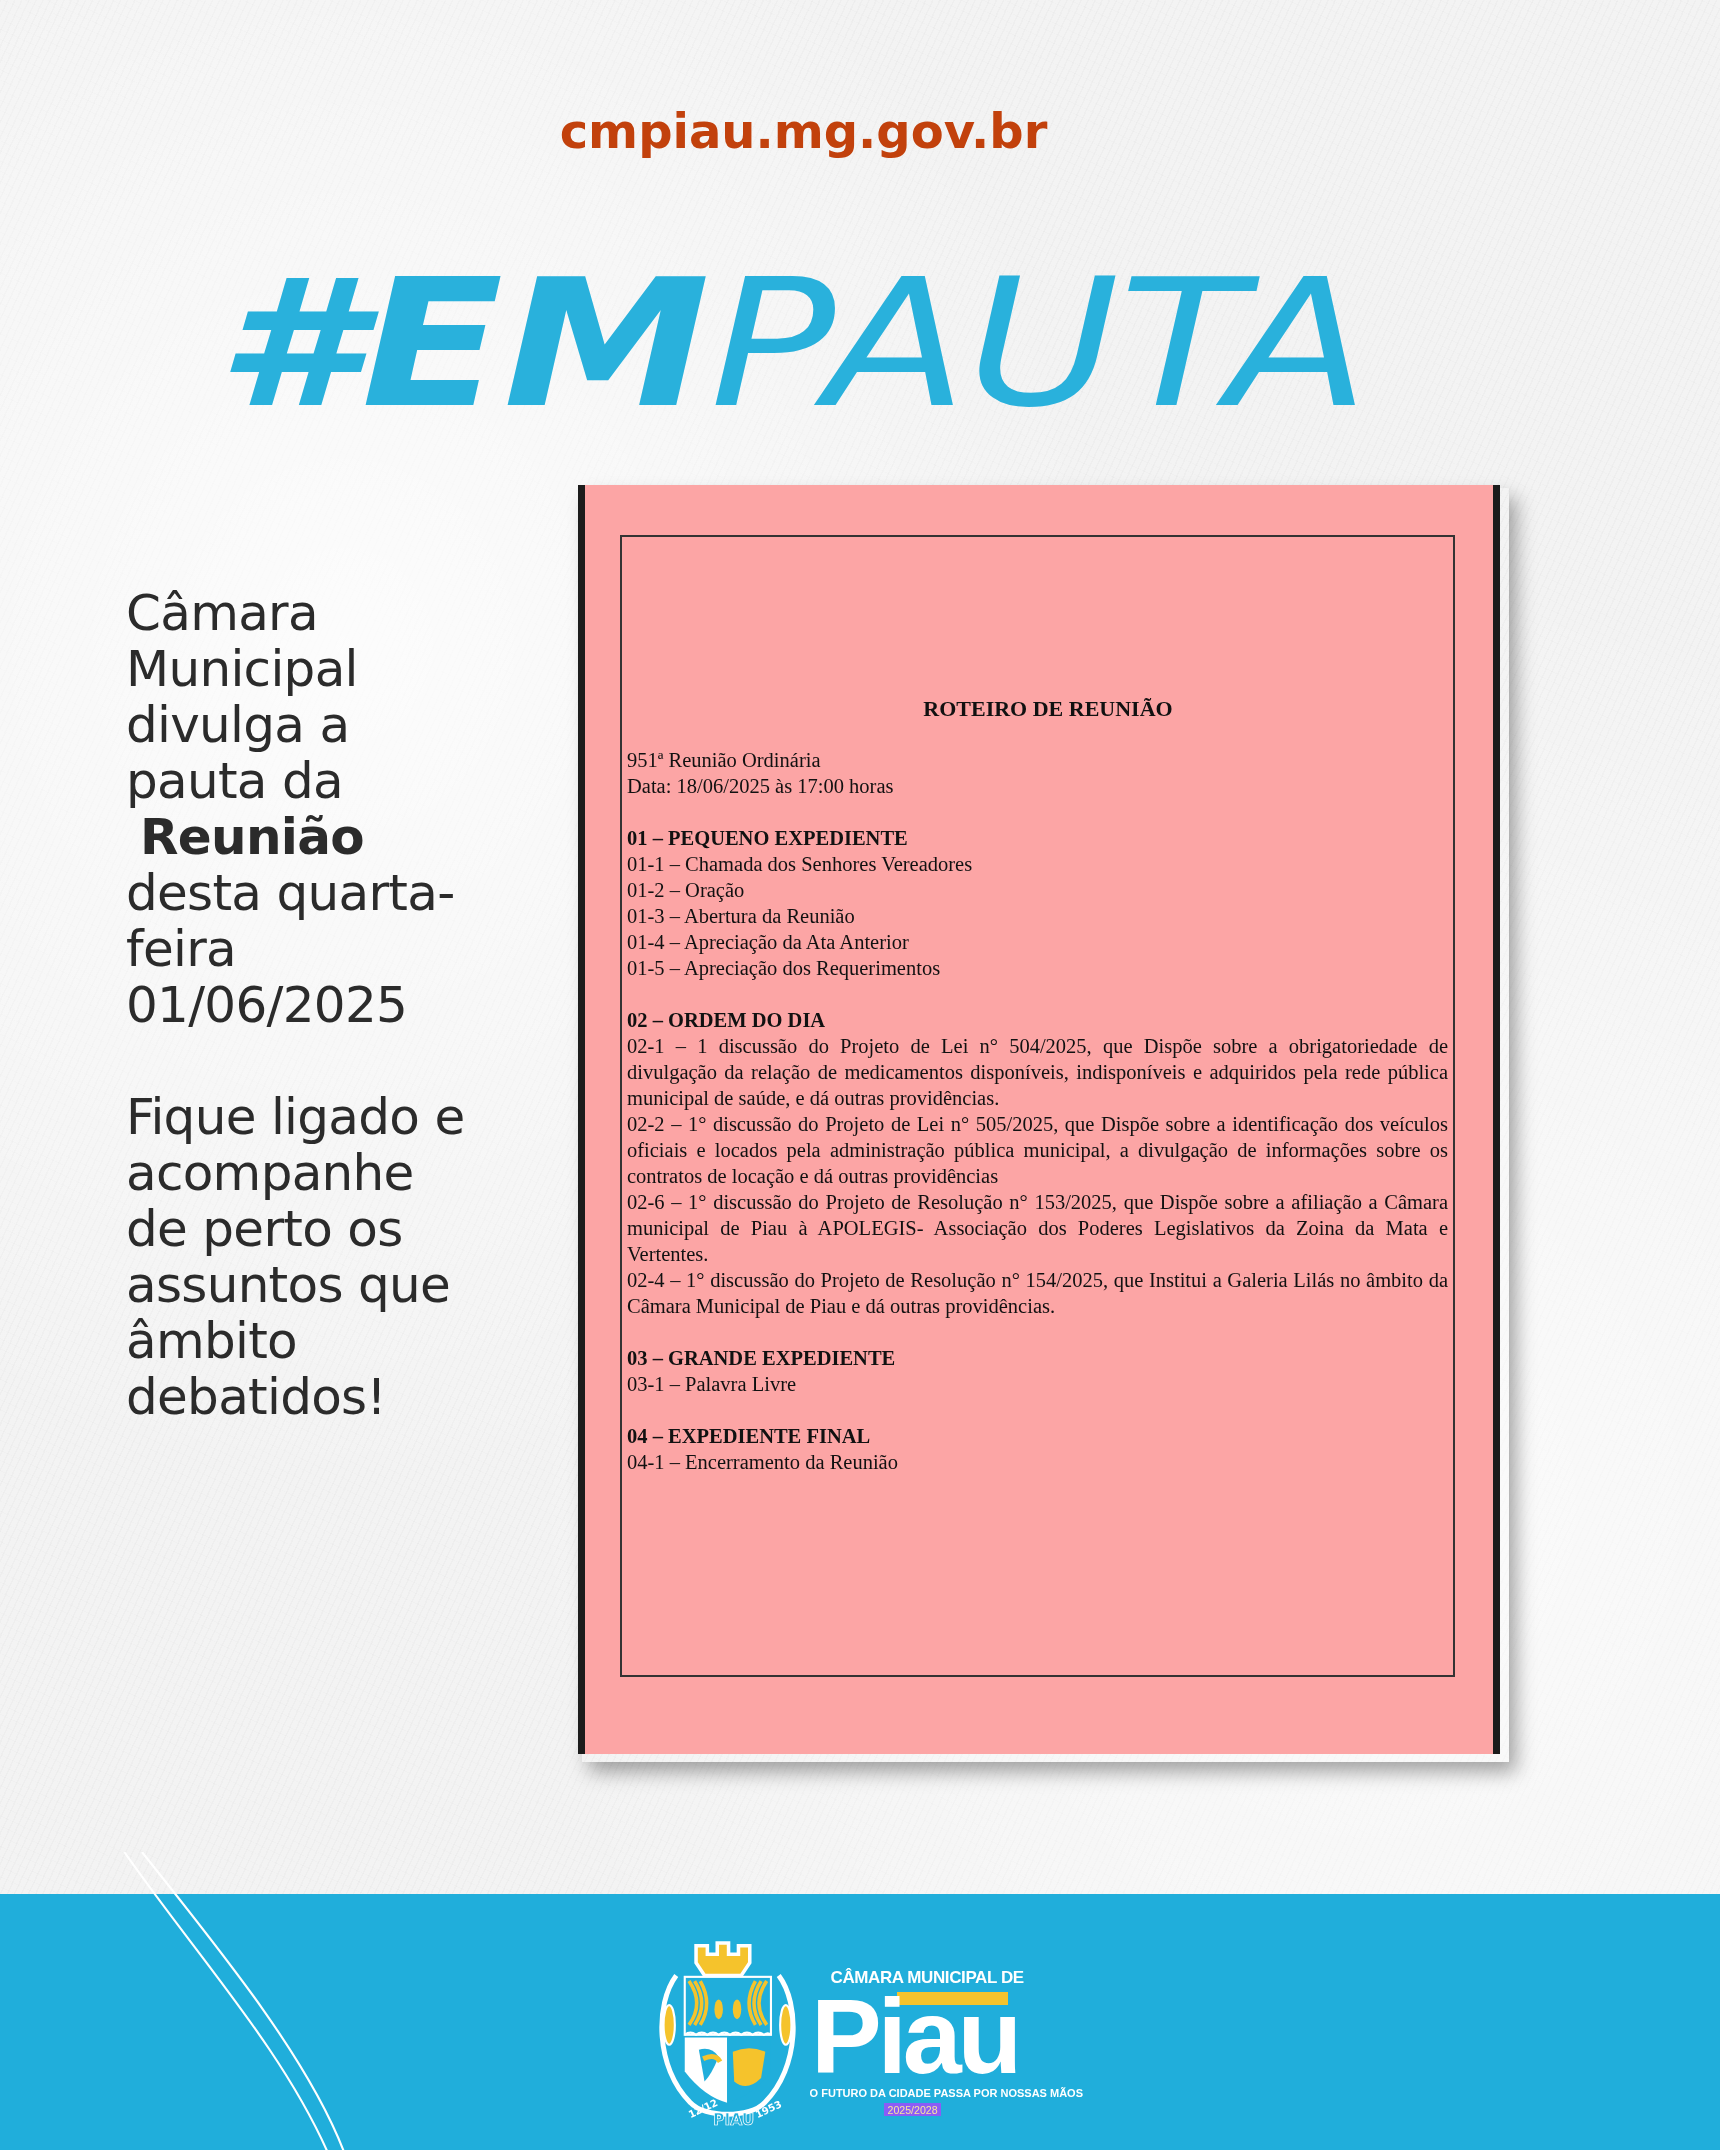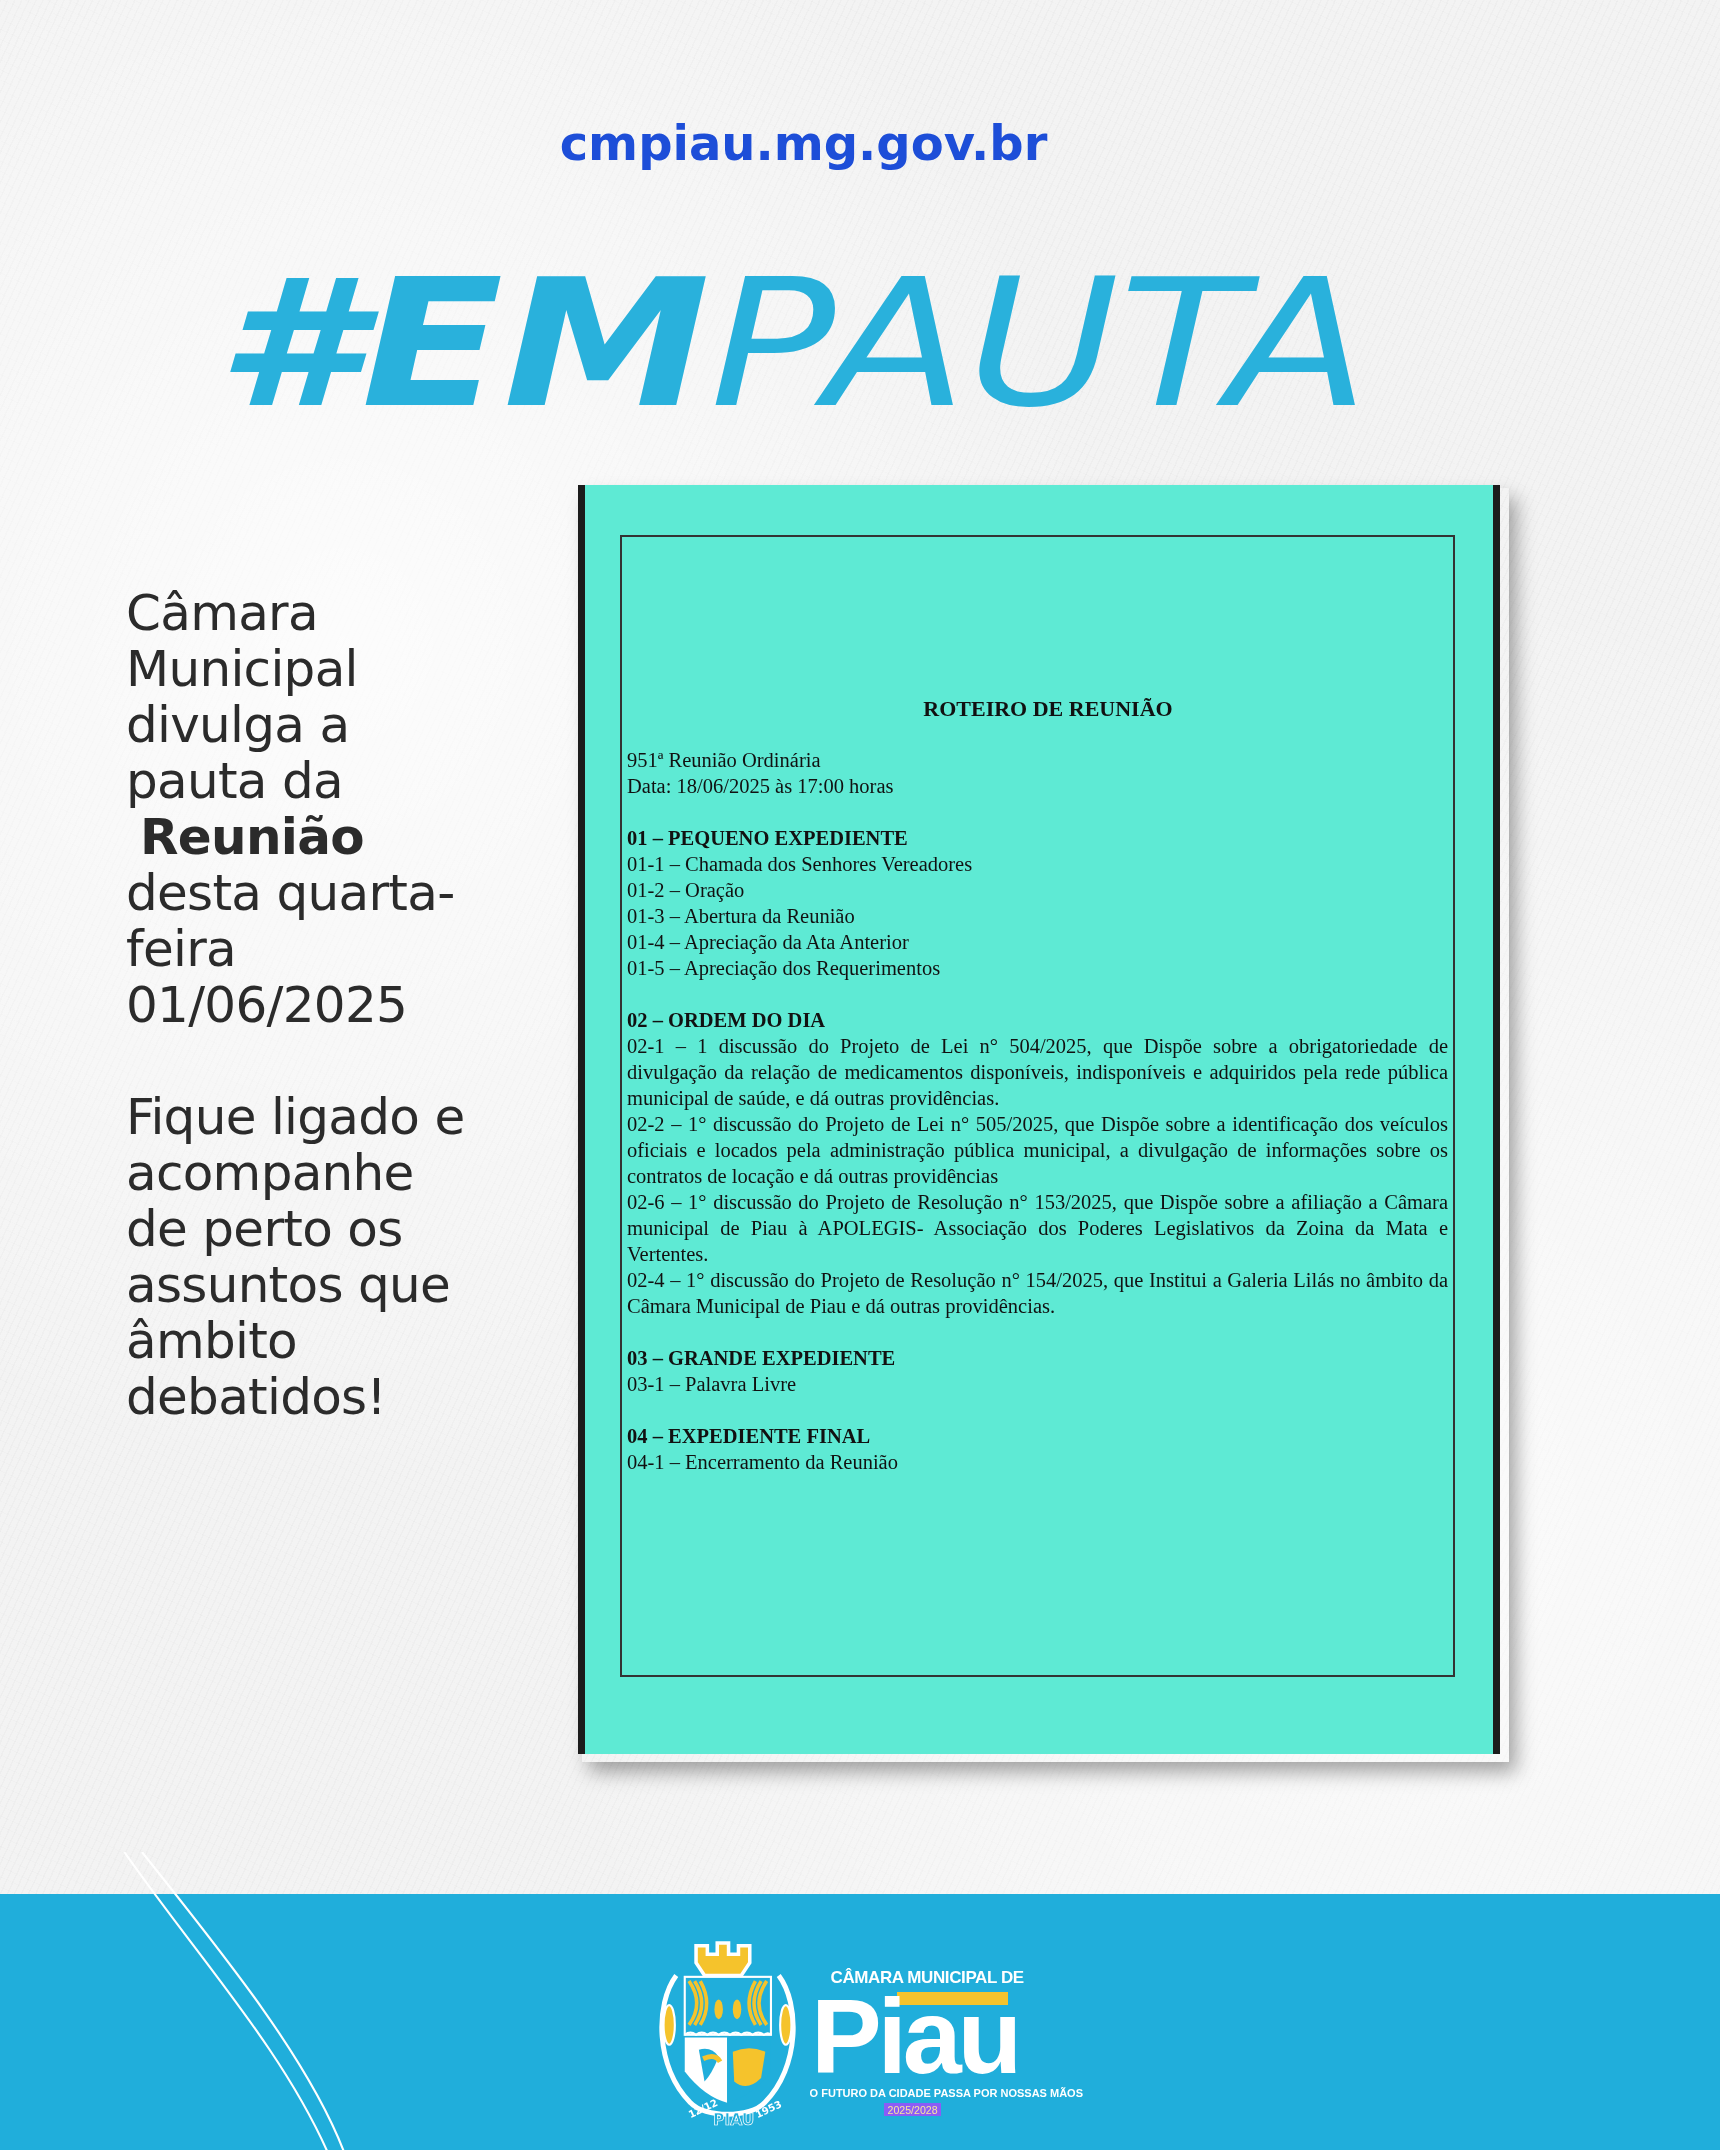--- a/index.html
+++ b/index.html
@@ -7,23 +7,23 @@
     width: 1720px; height: 2151px; position: relative; overflow: hidden;
     background: #f3f3f3;
     background-image:
       radial-gradient(ellipse at 20% 30%, rgba(255,255,255,0.8) 0%, rgba(255,255,255,0) 40%),
       radial-gradient(ellipse at 80% 70%, rgba(255,255,255,0.7) 0%, rgba(255,255,255,0) 45%),
       repeating-linear-gradient(115deg, rgba(0,0,0,0.018) 0px, rgba(0,0,0,0.018) 1.4px, rgba(255,255,255,0) 1.4px, rgba(255,255,255,0) 6.4px),
       repeating-linear-gradient(25deg, rgba(0,0,0,0.012) 0px, rgba(0,0,0,0.012) 0.7px, rgba(255,255,255,0) 0.7px, rgba(255,255,255,0) 9.2px);
     font-family: "DejaVu Sans", sans-serif;
   }
   .url {
-    position: absolute; left: 0; width: 1607px; top: 115px; text-align: center;
+    position: absolute; left: 0; width: 1607px; top: 103px; text-align: center;
     font-family: "DejaVu Sans", sans-serif; font-weight: bold; font-size: 48px;
-    color: #1d4ed8; letter-spacing: 0px;
+    color: #c2410c; letter-spacing: 0px;
   }
   .hashtag {
     position: absolute; left: 216px; top: 227px; height: 198px; width: 1161px;
     overflow: visible;
   }
   .hashtag svg { display: block; }
   .left-text {
     position: absolute; left: 126px; top: 585px; width: 425px;
     font-family: "DejaVu Sans", sans-serif; font-size: 50px; line-height: 56px;
     color: #2b2b2b; letter-spacing: -0.7px;
@@ -32,21 +32,21 @@
   .left-text .indent { padding-left: 14px; }
   .left-text .line { display: block; white-space: nowrap; }
   .left-text .gap { display: block; height: 56px; }
 
   .doc-shadow {
     position: absolute; left: 582px; top: 488px; width: 927px; height: 1274px;
     box-shadow: 7px 10px 18.4px rgba(0,0,0,0.35);
   }
   .doc-page {
     position: absolute; left: 578px; top: 485px; width: 922px; height: 1269px;
-    background: #5eead4;
+    background: #fca5a5;
     border-left: 7px solid #1c1c1c; border-right: 7px solid #1c1c1c;
     box-sizing: border-box;
   }
   .doc-inner {
     position: absolute; left: 35px; top: 50px; width: 835px; height: 1142px;
     border: 2.1px solid #333; box-sizing: border-box;
     font-family: "Liberation Serif", "DejaVu Serif", serif;
     color: #111; font-size: 20.5px; line-height: 26px;
   }
   .doc-content { position: absolute; left: 5px; right: 5px; top: 159px; }

